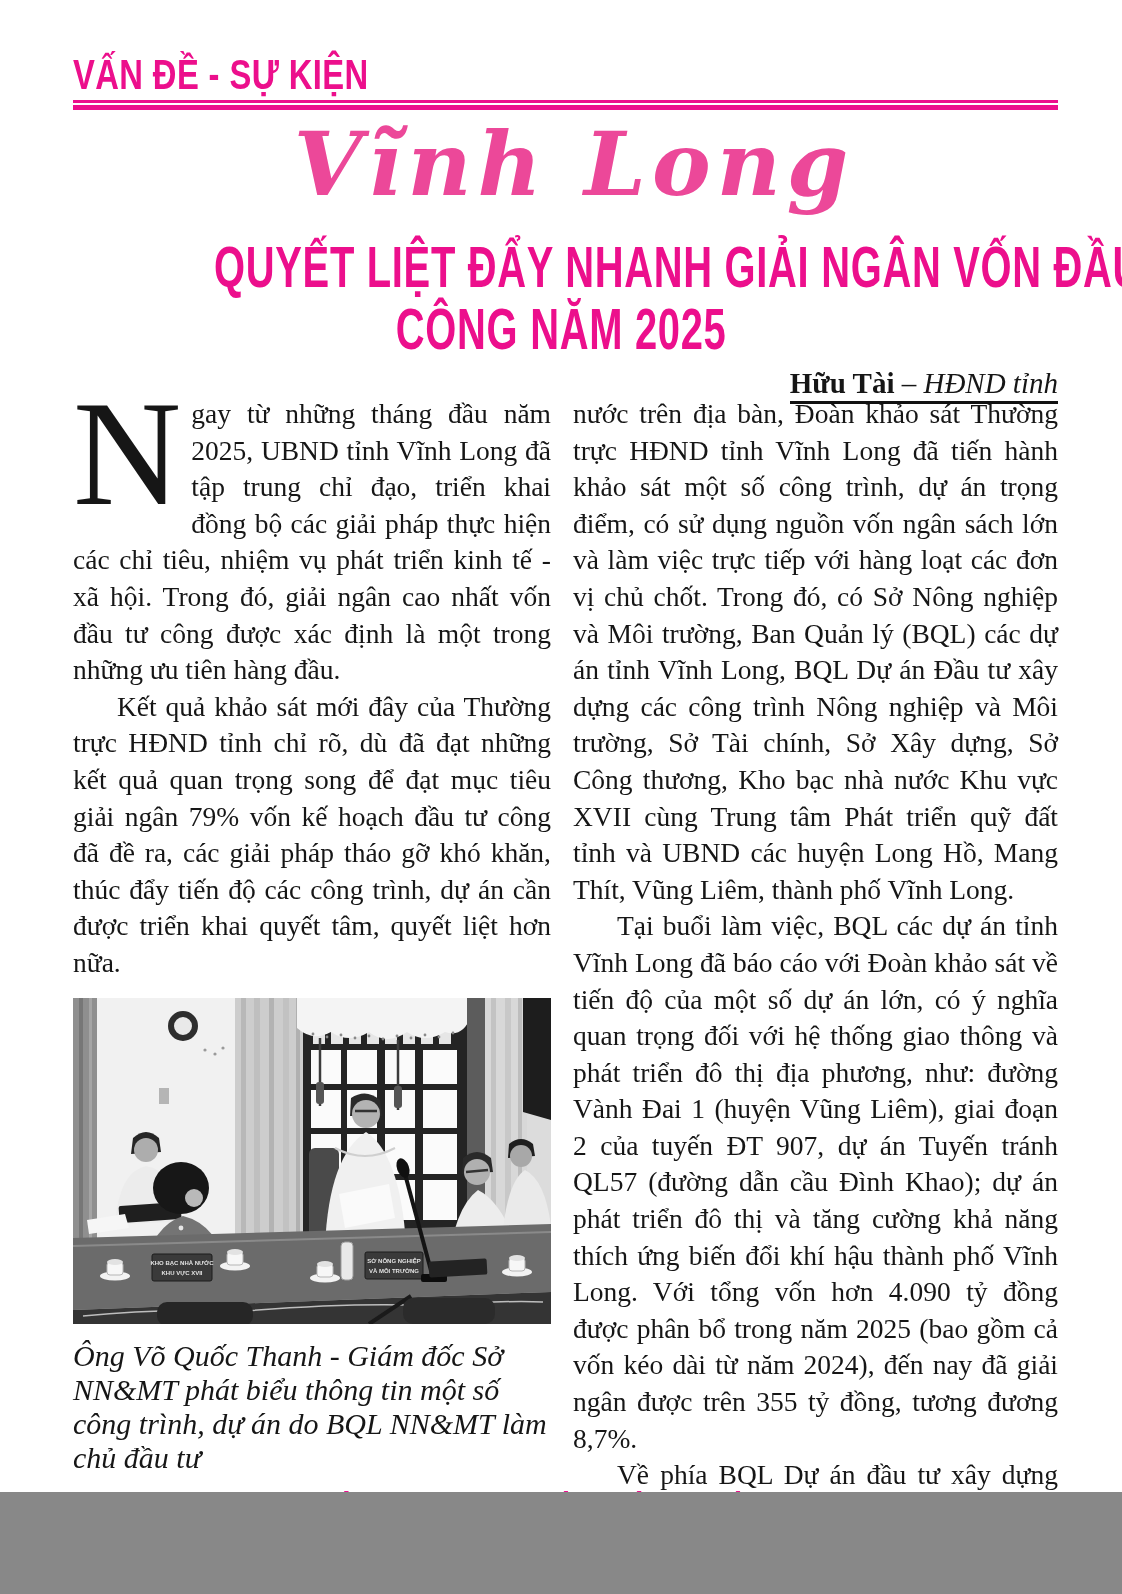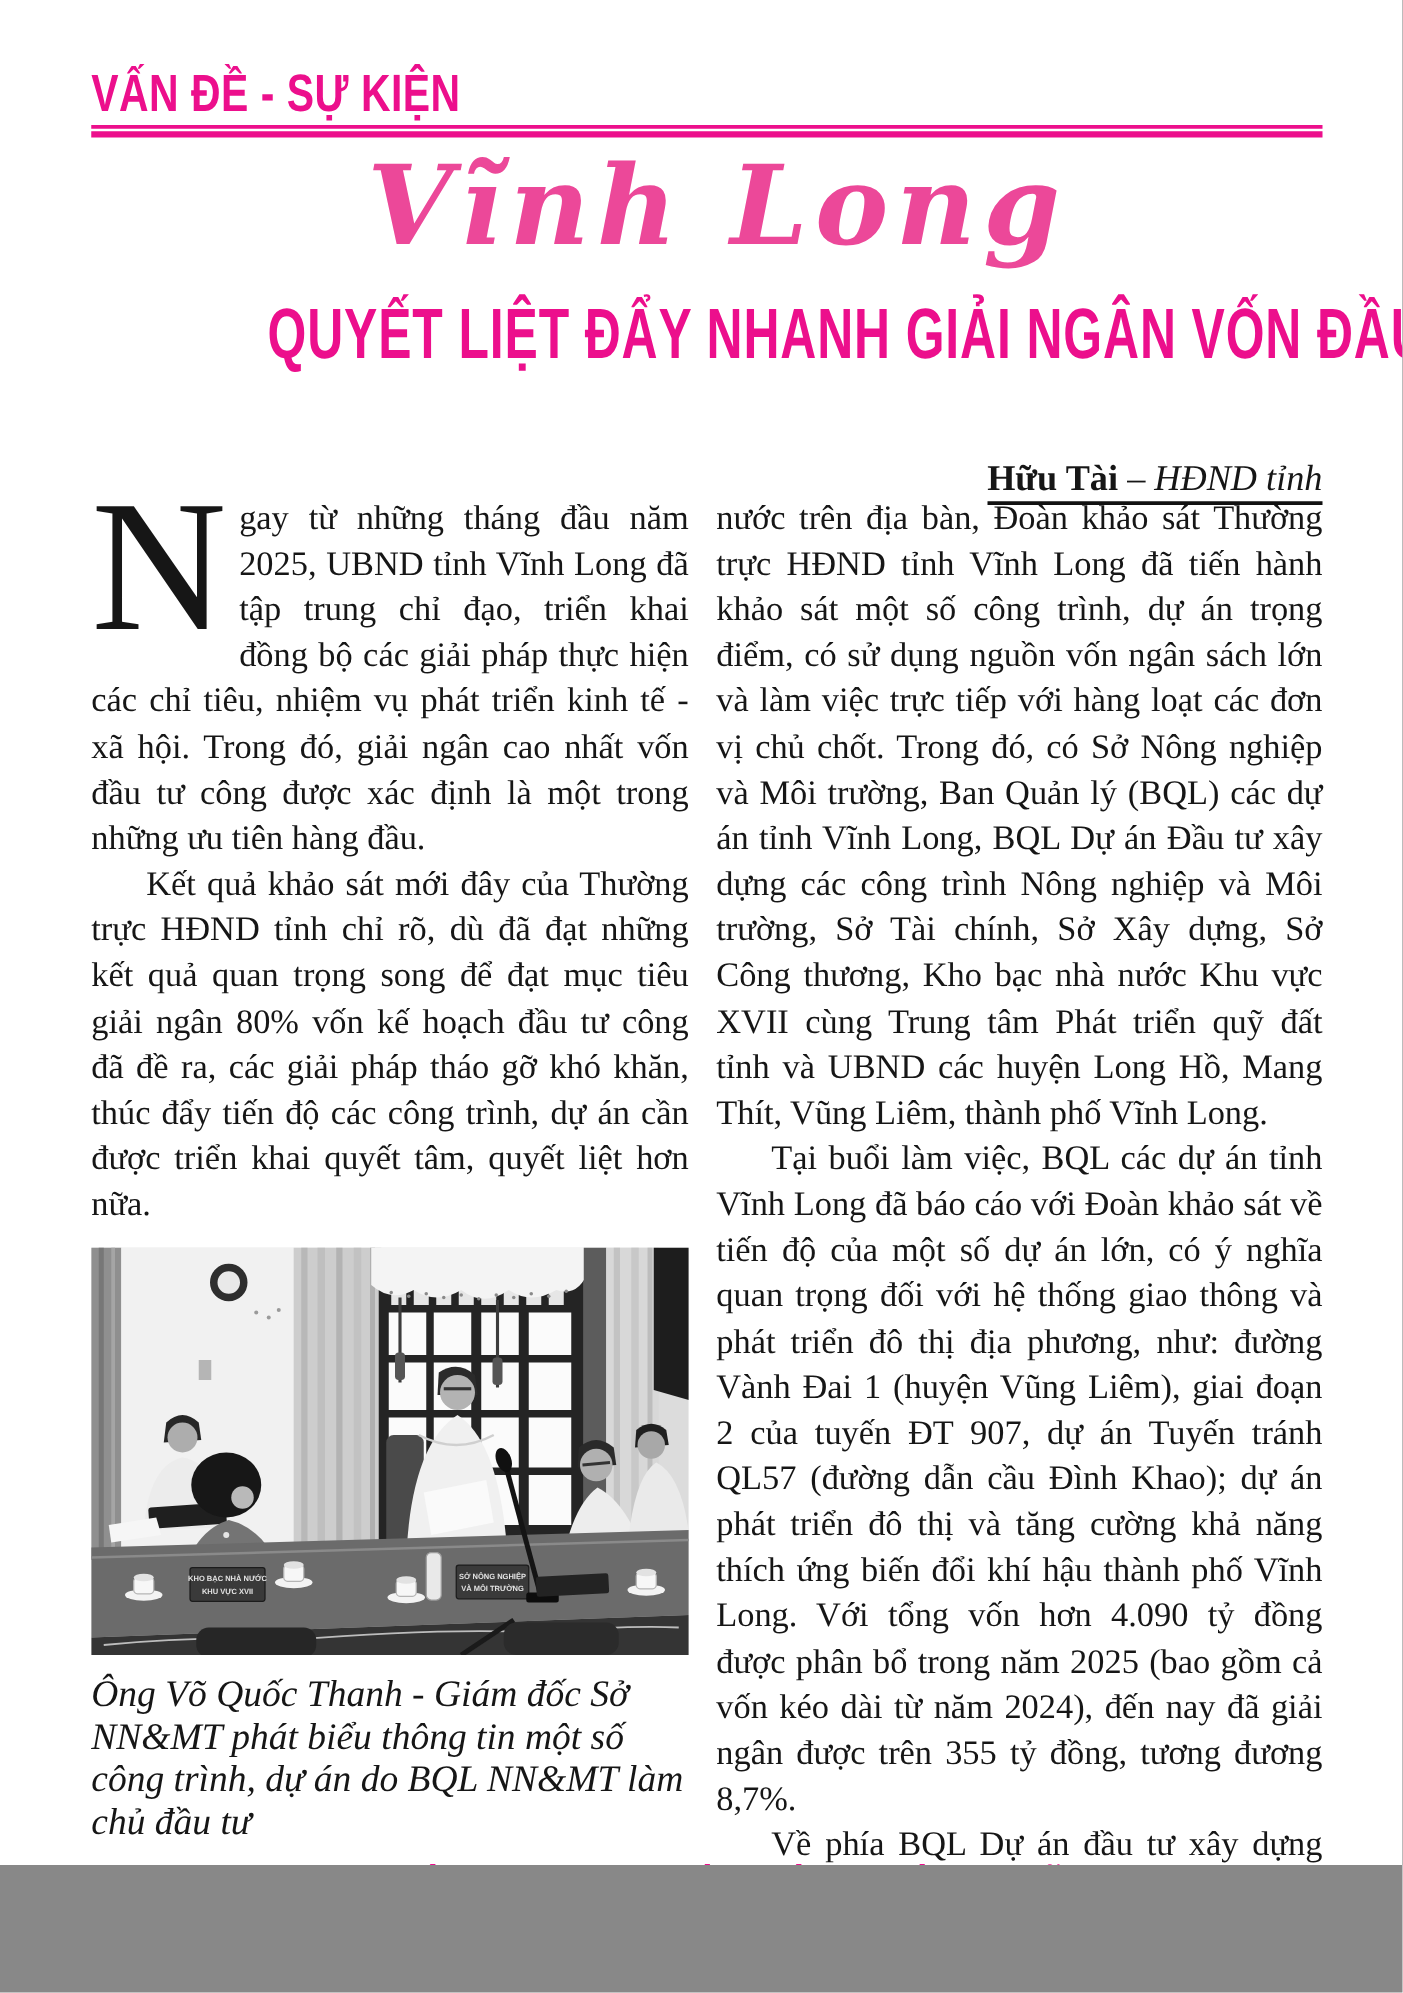--- a/index.html
+++ b/index.html
@@ -50,31 +50,34 @@
     <div class="rule-thin"></div>
     <div class="rule-thick"></div>
   </div>
 
   <div class="masthead">Vĩnh Long</div>
 
   <div class="title">
     <div class="title-line">
       <span>QUYẾT LIỆT ĐẨY NHANH GIẢI NGÂN VỐN ĐẦU TƯ</span>
     </div>
+    <div class="title-line">
+      <span>CÔNG NĂM 2025</span>
+    </div>
   </div>
 
   <div class="byline">
     <span class="byline-inner"><span class="byline-author">Hữu Tài</span><span> – </span><span class="byline-role">HĐND tỉnh</span></span>
   </div>
 
   <div class="columns">
 
     <div class="col-left">
       <p class="body"><span class="dropcap">N</span><span>gay từ những tháng đầu năm 2025, UBND tỉnh Vĩnh Long đã tập trung chỉ đạo, triển khai đồng bộ các giải pháp thực hiện các chỉ tiêu, nhiệm vụ phát triển kinh tế - xã hội. Trong đó, giải ngân cao nhất vốn đầu tư công được xác định là một trong những ưu tiên hàng đầu.</span></p>
-      <p class="body indent">Kết quả khảo sát mới đây của Thường trực HĐND tỉnh chỉ rõ, dù đã đạt những kết quả quan trọng song để đạt mục tiêu giải ngân 80% vốn kế hoạch đầu tư công đã đề ra, các giải pháp tháo gỡ khó khăn, thúc đẩy tiến độ các công trình, dự án cần được triển khai quyết tâm, quyết liệt hơn nữa.</p>
+      <p class="body indent">Kết quả khảo sát mới đây của Thường trực HĐND tỉnh chỉ rõ, dù đã đạt những kết quả quan trọng song để đạt mục tiêu giải ngân 79% vốn kế hoạch đầu tư công đã đề ra, các giải pháp tháo gỡ khó khăn, thúc đẩy tiến độ các công trình, dự án cần được triển khai quyết tâm, quyết liệt hơn nữa.</p>
 
       <svg class="photo" width="478" height="326" viewBox="0 0 478 326">
         <rect width="478" height="326" fill="#dcdcdc"></rect>
 
         <rect x="0" y="0" width="24" height="250" fill="#8f8f8f"></rect>
         <rect x="6" y="0" width="4" height="250" fill="#777"></rect>
         <rect x="16" y="0" width="3" height="250" fill="#a5a5a5"></rect>
 
         <rect x="24" y="0" width="138" height="248" fill="#f1f1f1"></rect>
         <circle cx="110" cy="28" r="12" fill="#e9e9e9" stroke="#2e2e2e" stroke-width="6"></circle>

